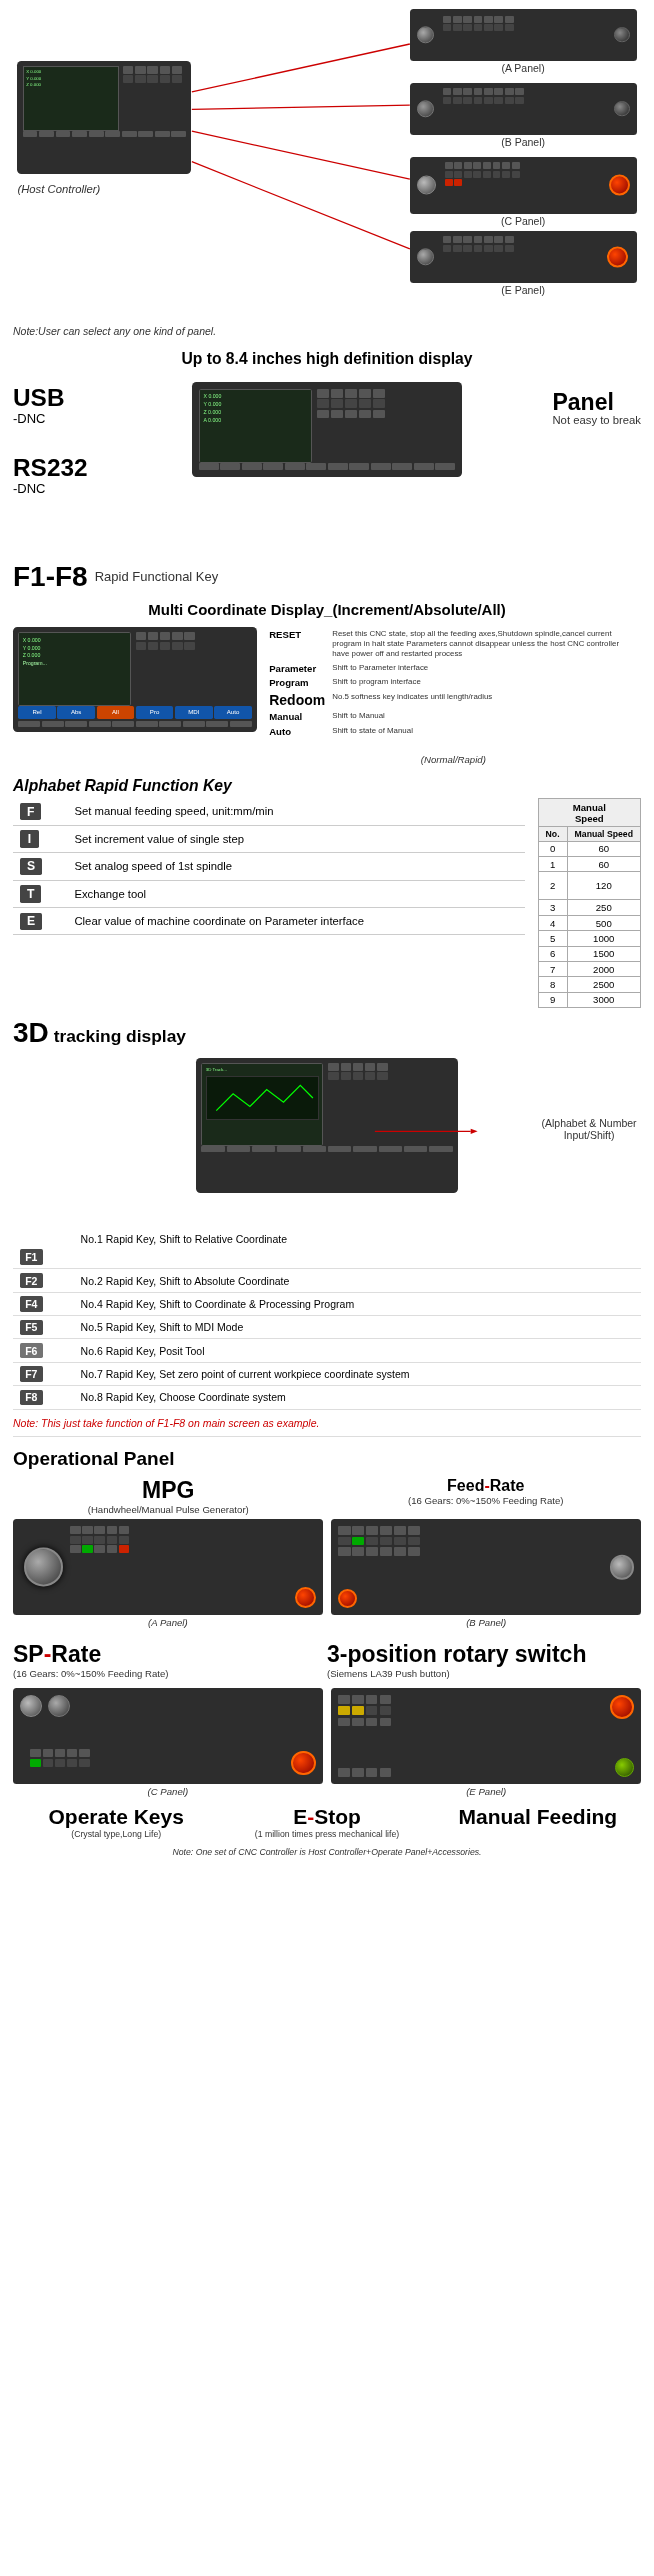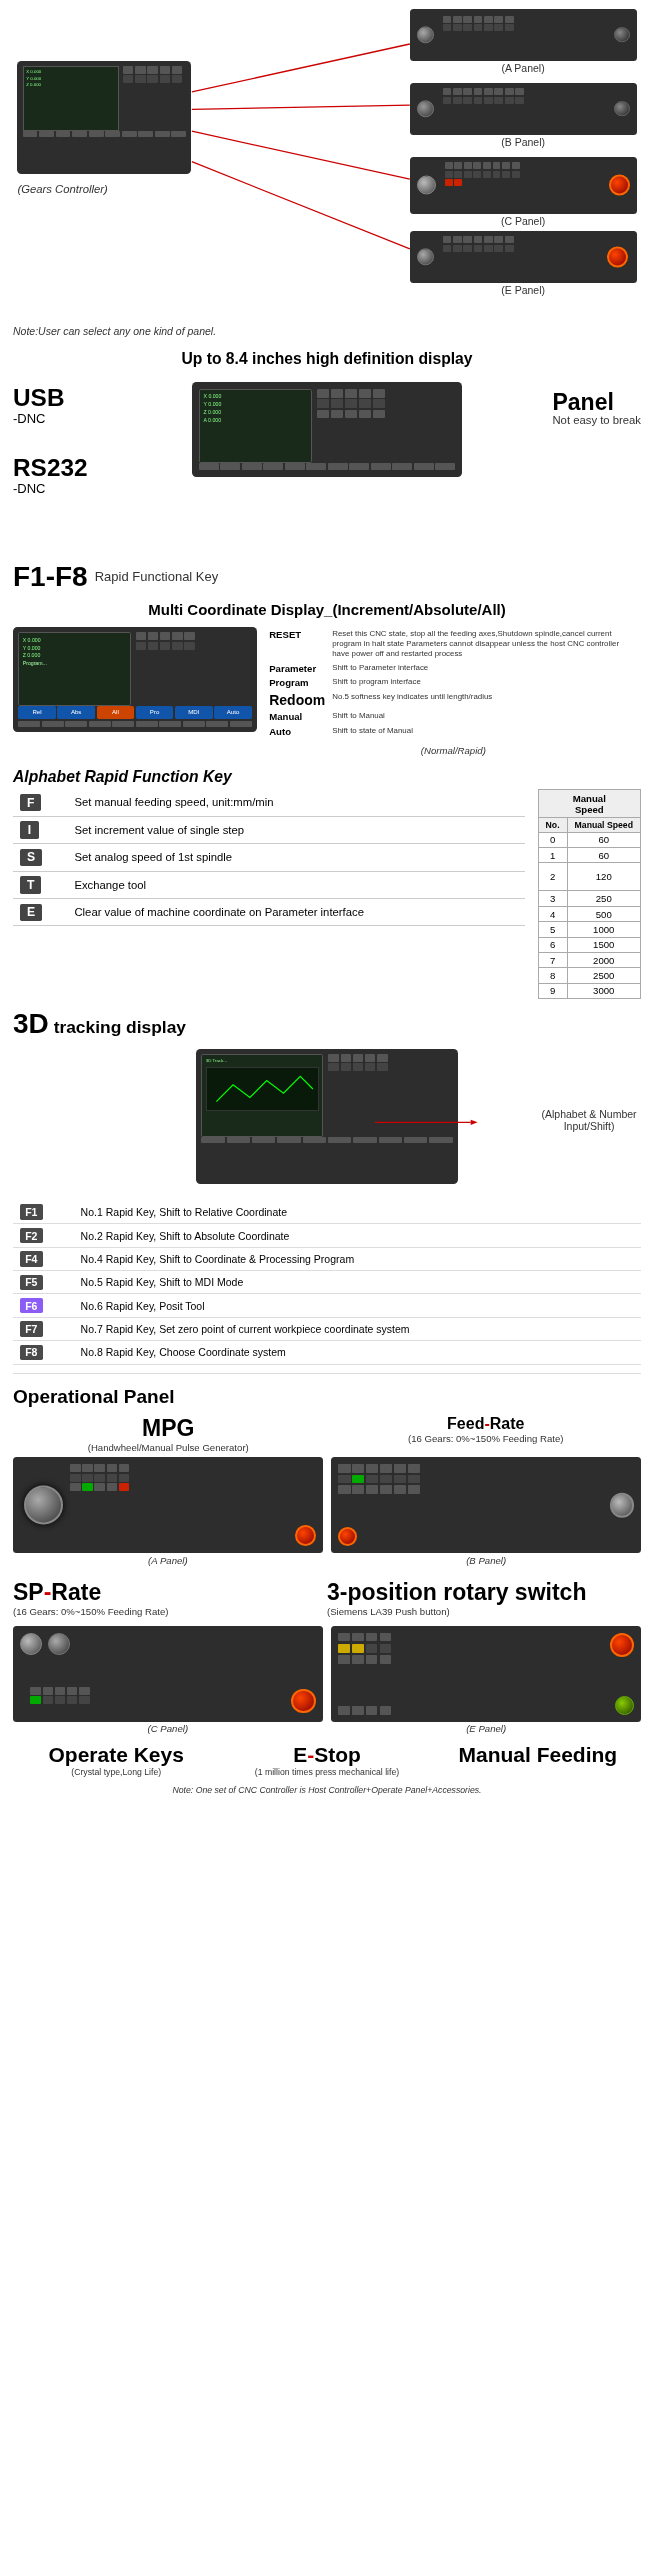--- a/index.html
+++ b/index.html
@@ -45,21 +45,21 @@
         <div style="height:6.1px;background:#555;border-radius:0.9px;"></div>
         <div style="height:6.1px;background:#555;border-radius:0.9px;"></div>
         <div style="height:6.1px;background:#555;border-radius:0.9px;"></div>
         <div style="height:6.1px;background:#555;border-radius:0.9px;"></div>
         <div style="height:6.1px;background:#555;border-radius:0.9px;"></div>
         <div style="height:6.1px;background:#555;border-radius:0.9px;"></div>
         <div style="height:6.1px;background:#555;border-radius:0.9px;"></div>
         <div style="height:6.1px;background:#555;border-radius:0.9px;"></div>
       </div>
     </div>
-    <div style="position:absolute; left:17.4px; top:174px; font-size:11.3px; font-style:italic; color:#333;">(Gears Controller)</div>
+    <div style="position:absolute; left:17.4px; top:174px; font-size:11.3px; font-style:italic; color:#333;">(Host Controller)</div>
 
     <svg style="position:absolute; left:0; top:0; width:654px; height:288px; pointer-events:none;" viewBox="0 0 750 330" width="654" height="288">
       <line x1="220" y1="95" x2="470" y2="40" stroke="#cc0000" stroke-width="1.5"></line>
       <line x1="220" y1="115" x2="470" y2="110" stroke="#cc0000" stroke-width="1.5"></line>
       <line x1="220" y1="140" x2="470" y2="195" stroke="#cc0000" stroke-width="1.5"></line>
       <line x1="220" y1="175" x2="470" y2="275" stroke="#cc0000" stroke-width="1.5"></line>
     </svg>
 
     <div style="position:absolute; right:17.4px; top:0; width:227px;">
       <div style="background:#2d2d2d; border-radius:3.5px; height:52px; overflow:hidden; position:relative;">
@@ -299,21 +299,21 @@
         <tr>
           <td style="padding:1.7px 3.5px; font-weight:bold; font-size:9.6px; white-space:nowrap; vertical-align:top;">Manual</td>
           <td style="padding:1.7px 3.5px; font-size:7.9px; color:#333; vertical-align:top;">Shift to Manual</td>
         </tr>
         <tr>
           <td style="padding:1.7px 3.5px; font-weight:bold; font-size:9.6px; white-space:nowrap; vertical-align:top;">Auto</td>
           <td style="padding:1.7px 3.5px; font-size:7.9px; color:#333; vertical-align:top;">Shift to state of Manual</td>
         </tr>
       </tbody>
         </table>
-      <div style="font-size:9.6px; text-align:center; color:#333; margin-top:7px; font-style:italic;">(Normal/Rapid)</div>
+      <div style="font-size:9.6px; text-align:center; color:#333; margin-top:16px; font-style:italic;">(Normal/Rapid)</div>
     </div>
   </div>
 
   <div style="padding:7px 13px 3.5px;">
     <div style="font-size:15.7px; font-weight:bold;font-style:italic;">Alphabet Rapid Function Key</div>
   </div>
 
   <div style="padding:0 13px; display:flex; gap:13px; align-items:flex-start;">
 
     <table style="border-collapse:collapse; flex:1;">
@@ -456,21 +456,21 @@
       <line x1="430" y1="90" x2="540" y2="90" stroke="#cc0000" stroke-width="1.5"></line>
       <polygon points="540,87 548,90 540,93" fill="#cc0000"></polygon>
     </svg>
   </div>
 
   <div style="padding:4.4px 13px;">
     <table style="border-collapse:collapse; width:100%; font-size:10.5px;">
       <tbody id="f1f8-tbody">
       <tr style="border-bottom: 0.9px solid rgb(221, 221, 221);">
     <td style="padding:3.5px 7px; vertical-align:middle;">
-      <span style="background:#4a4a4a; color:#fff; padding:1.7px 5.2px; font-size:10.5px; font-weight:bold; border-radius:1.7px; display:inline-block; min-width:21px; text-align:center;">F1</span>
+      <span style="background:#4a4a4a; color:#fff; padding:1.7px 5.2px; font-size:10.5px; font-weight:bold; border-radius:1.7px; display:inline-block; min-width:21px; text-align:center;margin-top:36px;">F1</span>
     </td>
     <td style="padding:3.5px 7px; font-size:10.5px;">No.1 Rapid Key, Shift to Relative Coordinate</td>
   </tr>
           <tr style="border-bottom: 0.9px solid rgb(221, 221, 221);">
     <td style="padding:3.5px 7px; vertical-align:middle;">
       <span style="background:#4a4a4a; color:#fff; padding:1.7px 5.2px; font-size:10.5px; font-weight:bold; border-radius:1.7px; display:inline-block; min-width:21px; text-align:center;">F2</span>
     </td>
     <td style="padding:3.5px 7px; font-size:10.5px;">No.2 Rapid Key, Shift to Absolute Coordinate</td>
   </tr>
           <tr style="border-bottom: 0.9px solid rgb(221, 221, 221);">
@@ -480,40 +480,43 @@
     <td style="padding:3.5px 7px; font-size:10.5px;">No.4 Rapid Key, Shift to Coordinate &amp; Processing Program</td>
   </tr>
           <tr style="border-bottom: 0.9px solid rgb(221, 221, 221);">
     <td style="padding:3.5px 7px; vertical-align:middle;">
       <span style="background:#4a4a4a; color:#fff; padding:1.7px 5.2px; font-size:10.5px; font-weight:bold; border-radius:1.7px; display:inline-block; min-width:21px; text-align:center;">F5</span>
     </td>
     <td style="padding:3.5px 7px; font-size:10.5px;">No.5 Rapid Key, Shift to MDI Mode</td>
   </tr>
           <tr style="border-bottom: 0.9px solid rgb(221, 221, 221);">
     <td style="padding:3.5px 7px; vertical-align:middle;">
-      <span style="background:#8b5cf6; color:#fff; padding:1.7px 5.2px; font-size:10.5px; font-weight:bold; border-radius:1.7px; display:inline-block; min-width:21px; text-align:center;">F6</span>
+      <span style="background:#737373; color:#fff; padding:1.7px 5.2px; font-size:10.5px; font-weight:bold; border-radius:1.7px; display:inline-block; min-width:21px; text-align:center;">F6</span>
     </td>
     <td style="padding:3.5px 7px; font-size:10.5px;">No.6 Rapid Key, Posit Tool</td>
   </tr>
           <tr style="border-bottom: 0.9px solid rgb(221, 221, 221);">
     <td style="padding:3.5px 7px; vertical-align:middle;">
       <span style="background:#4a4a4a; color:#fff; padding:1.7px 5.2px; font-size:10.5px; font-weight:bold; border-radius:1.7px; display:inline-block; min-width:21px; text-align:center;">F7</span>
     </td>
     <td style="padding:3.5px 7px; font-size:10.5px;">No.7 Rapid Key, Set zero point of current workpiece coordinate system</td>
   </tr>
           <tr style="border-bottom: 0.9px solid rgb(221, 221, 221);">
     <td style="padding:3.5px 7px; vertical-align:middle;">
       <span style="background:#4a4a4a; color:#fff; padding:1.7px 5.2px; font-size:10.5px; font-weight:bold; border-radius:1.7px; display:inline-block; min-width:21px; text-align:center;">F8</span>
     </td>
     <td style="padding:3.5px 7px; font-size:10.5px;">No.8 Rapid Key, Choose Coordinate system</td>
   </tr>
         </tbody>
     </table>
   </div>
 
+  <div style="color:#cc0000; font-size:10.5px; padding:2.6px 13px; font-style:italic;">
+    <span>Note: This just take function of F1-F8 on main screen as example.</span>
+  </div>
 
   <hr style="border:none; border-top:0.9px solid #ddd; margin:4.4px 13px;">
 
   <div style="font-size:19px; font-weight:bold; padding:7px 13px;">Operational Panel</div>
 
   <div style="display:grid; grid-template-columns:1fr 1fr; gap:7px; padding:0 13px 4.4px;">
     <div style="text-align:center;">
       <div style="font-size:23px; font-weight:bold;">MPG</div>
       <div style="font-size:9.6px; color:#333;">(Handwheel/Manual Pulse Generator)</div>
     </div>

